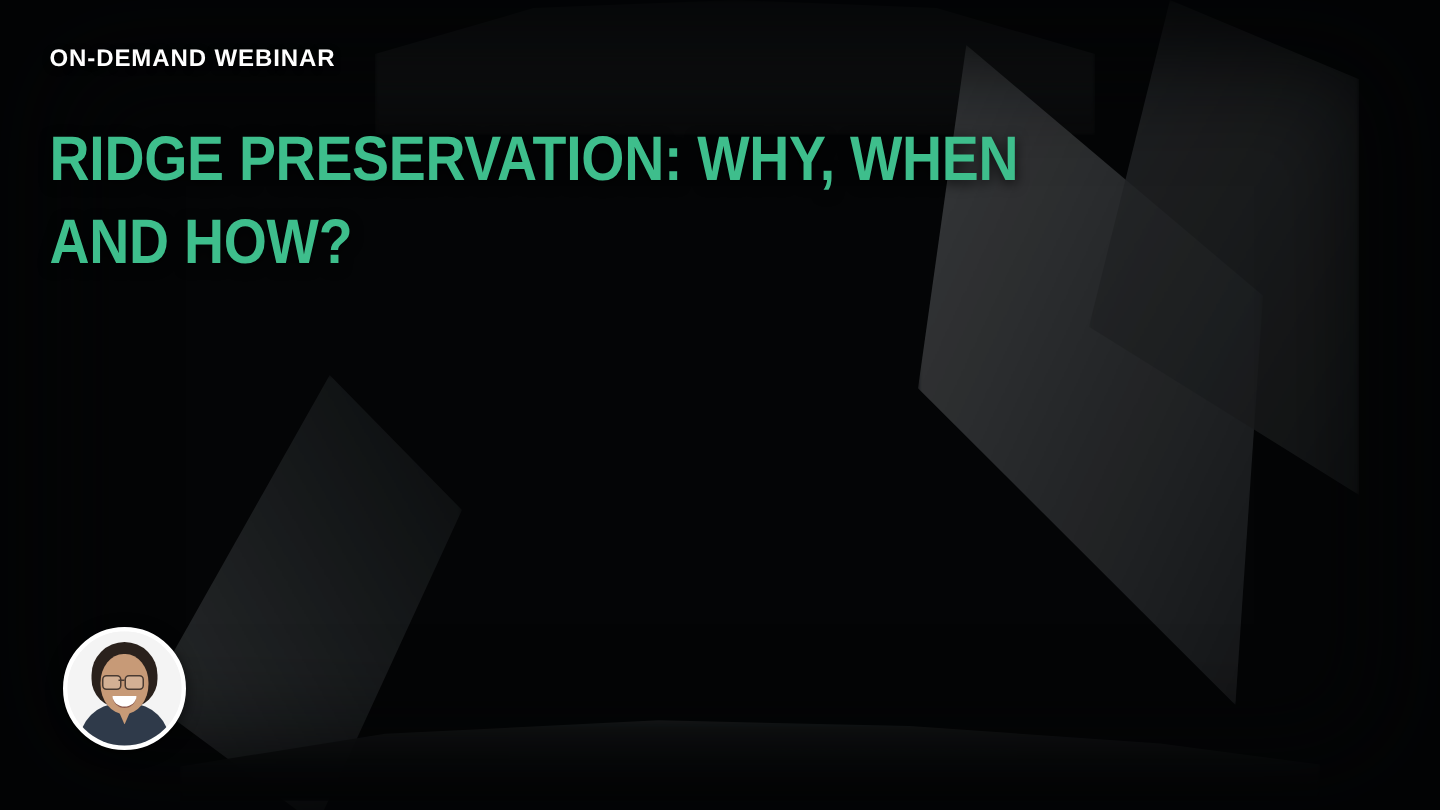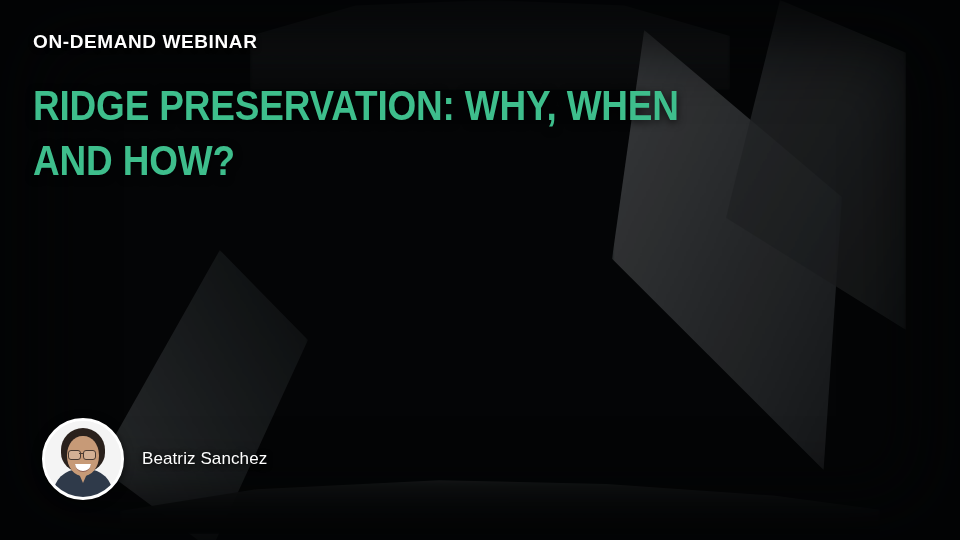--- a/index.html
+++ b/index.html
@@ -282,21 +282,21 @@
     clip-path: polygon(0% 64%, 18% 30%, 42% 16%, 64% 22%, 86% 40%, 100% 62%, 100% 100%, 0% 100%);
     filter: blur(1.2px);
   }
 
   
   .eyebrow {
     position: absolute;
     left: 33px;
     top: 32px;
     color: #ffffff;
-    font-size: 19px;
+    font-size: 16px;
     font-weight: 700;
     letter-spacing: .6px;
     line-height: 1;
     white-space: nowrap;
     text-shadow: 0 1px 5px rgba(0,0,0,.9);
   }
 
   .headline {
     position: absolute;
     left: 33px;
@@ -439,16 +439,15 @@
       <div class="av-bg"></div>
       <div class="av-body"></div>
       <div class="av-hair"></div>
       <div class="av-face"></div>
       <div class="av-collar"></div>
       <div class="av-glass-l"></div>
       <div class="av-glass-r"></div>
       <div class="av-bridge"></div>
       <div class="av-smile"></div>
     </div>
-    <div class="presenter-name">Beatriz Sanchez</div>
   </div>
 
 </div>
 
 </body></html>

